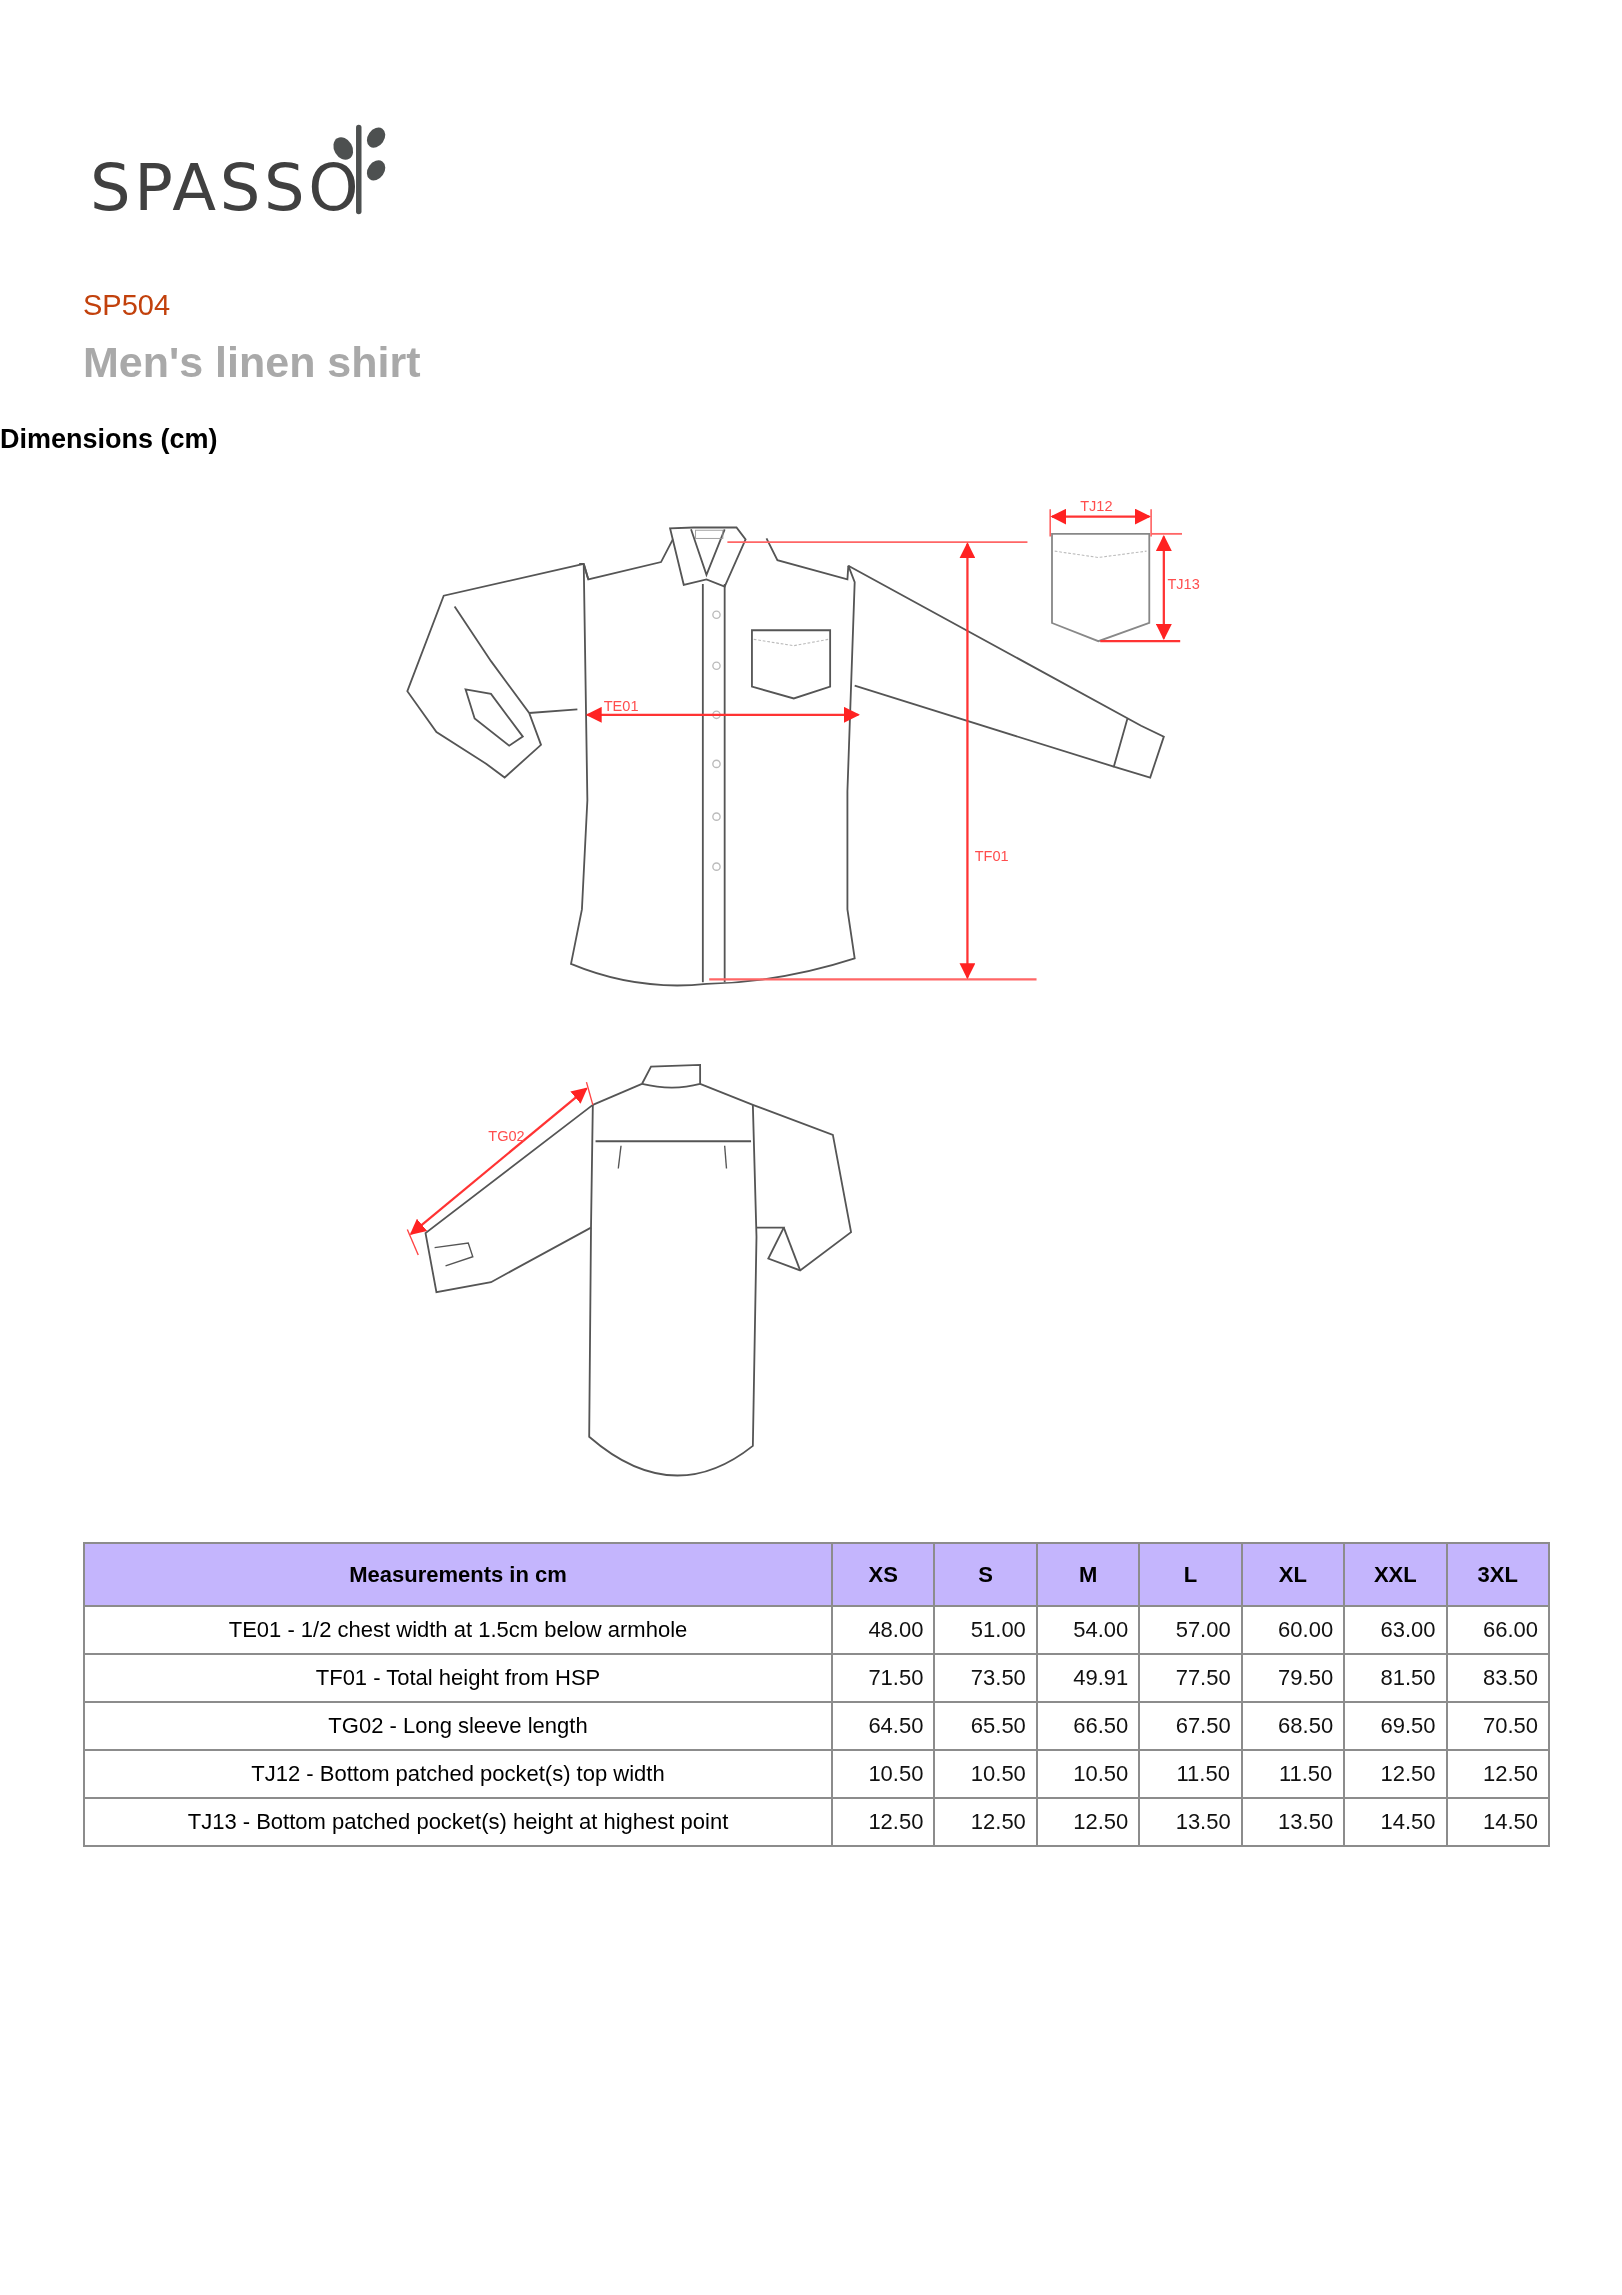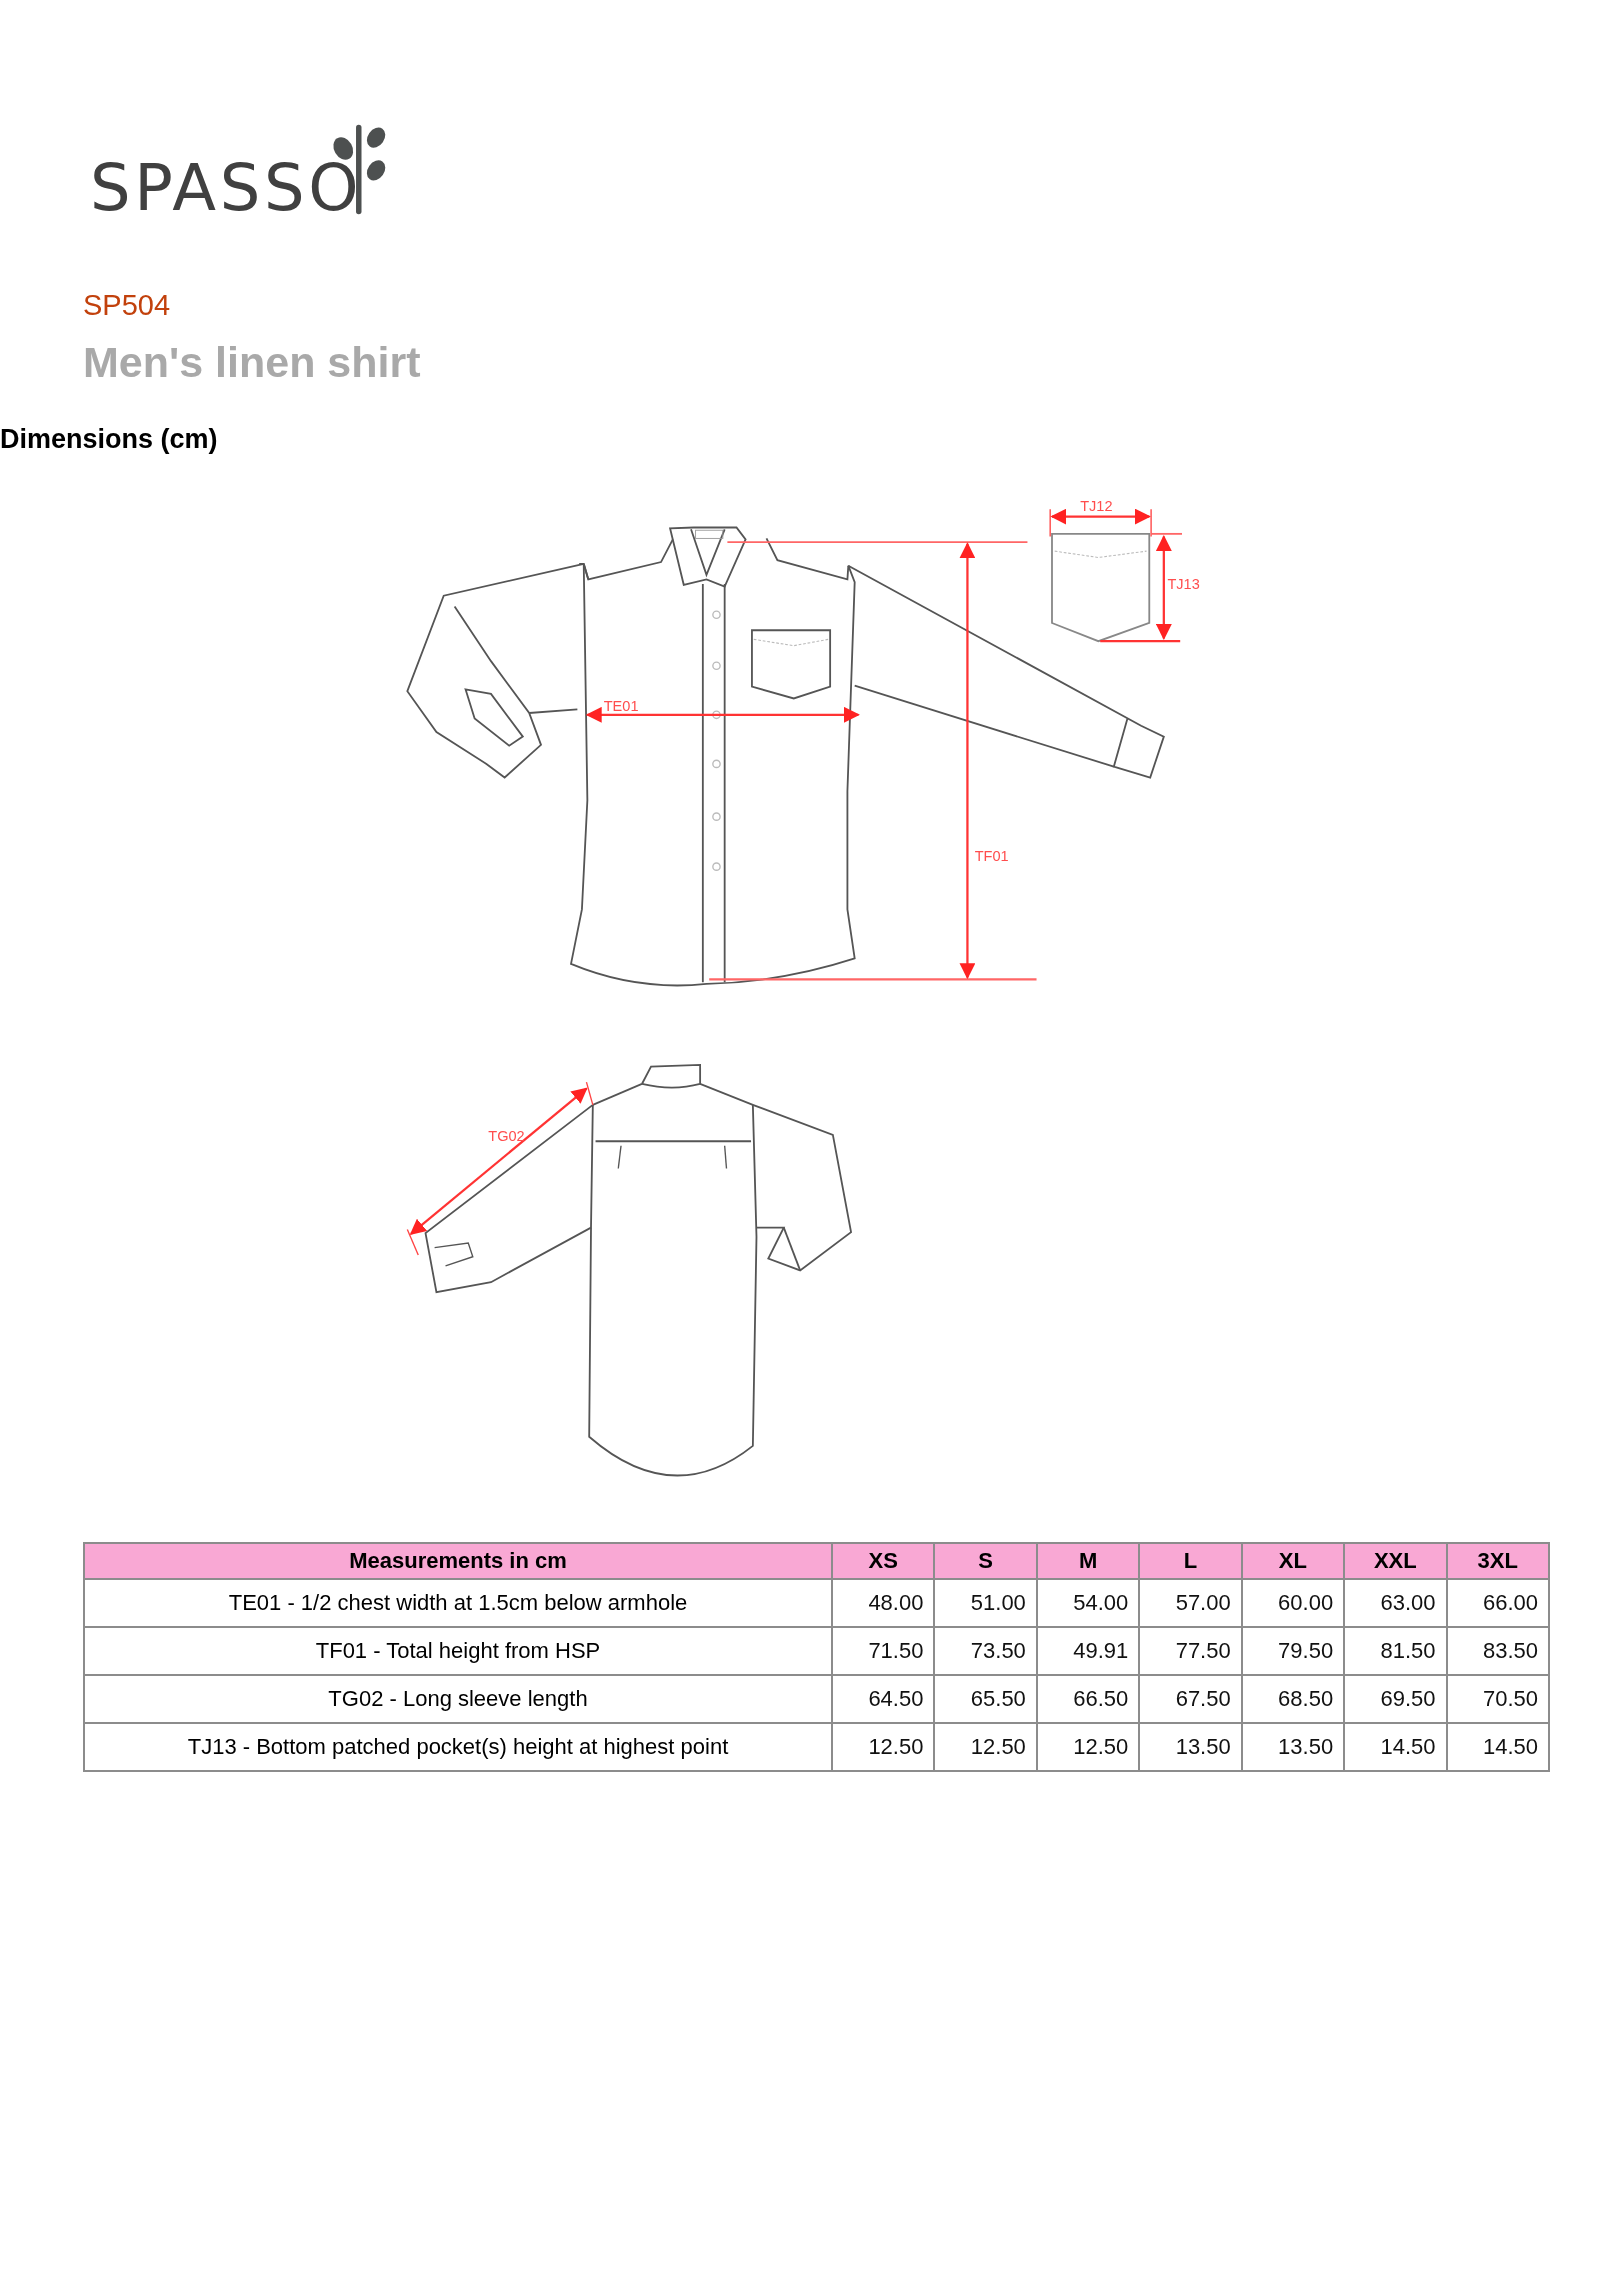--- a/index.html
+++ b/index.html
@@ -28,21 +28,21 @@
   .dim-label { font-family: "Liberation Sans", sans-serif; font-size: 16px; fill: #ff4d4d; }
 
   table.size-table {
     position: absolute; left: 83px; top: 1542px; width: 1467px;
     border-collapse: collapse; font-size: 22px;
   }
   .size-table th, .size-table td {
     border: 2.7px solid #8c8c8c; text-align: center; vertical-align: middle;
     height: 48px; padding: 0 3.6px; white-space: nowrap;
   }
-  .size-table thead th { background: #f9a8d4; font-weight: bold; height: 36px; }
+  .size-table thead th { background: #c4b5fd; font-weight: bold; height: 63px; }
   .size-table th.label-col { width: 748px; }
   .size-table td.val { color: #111; padding-left: 29px; }
 </style>
 </head>
 <body>
 
 <div class="logo">
   <div class="logo-text">SPASSO</div>
   <svg class="logo-sprout" viewBox="0 0 80 102" width="73" height="93">
     <rect x="34" y="2" width="6" height="98" rx="3" fill="#4d5050"></rect>
@@ -195,20 +195,30 @@
       <td>TG02 - Long sleeve length</td>
       <td class="val">64.50</td>
       <td class="val">65.50</td>
       <td class="val">66.50</td>
       <td class="val">67.50</td>
       <td class="val">68.50</td>
       <td class="val">69.50</td>
       <td class="val">70.50</td>
     </tr>
     <tr>
+      <td>TJ12 - Bottom patched pocket(s) top width</td>
+      <td class="val">10.50</td>
+      <td class="val">10.50</td>
+      <td class="val">10.50</td>
+      <td class="val">11.50</td>
+      <td class="val">11.50</td>
+      <td class="val">12.50</td>
+      <td class="val">12.50</td>
+    </tr>
+    <tr>
       <td>TJ13 - Bottom patched pocket(s) height at highest point</td>
       <td class="val">12.50</td>
       <td class="val">12.50</td>
       <td class="val">12.50</td>
       <td class="val">13.50</td>
       <td class="val">13.50</td>
       <td class="val">14.50</td>
       <td class="val">14.50</td>
     </tr>
   </tbody>

